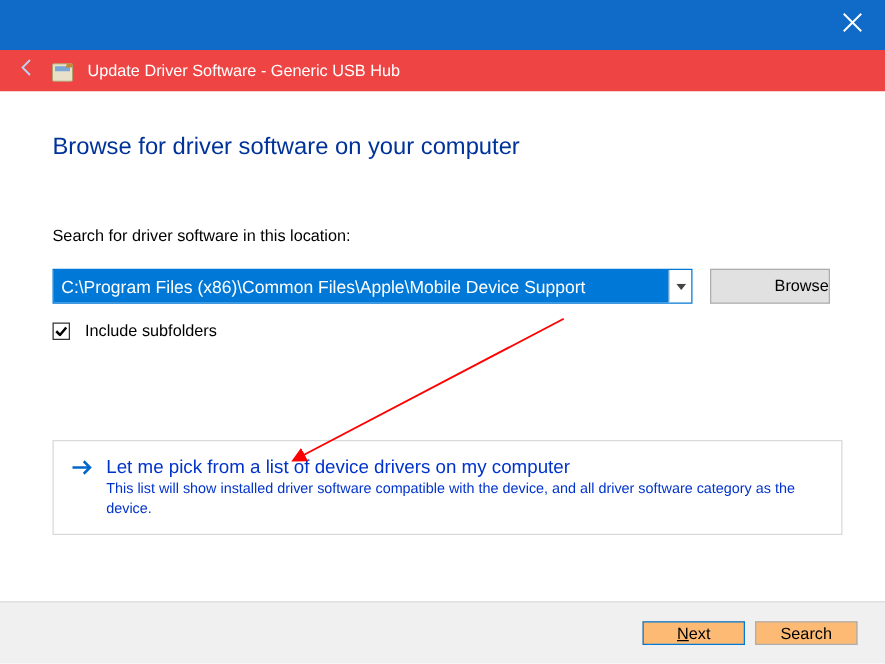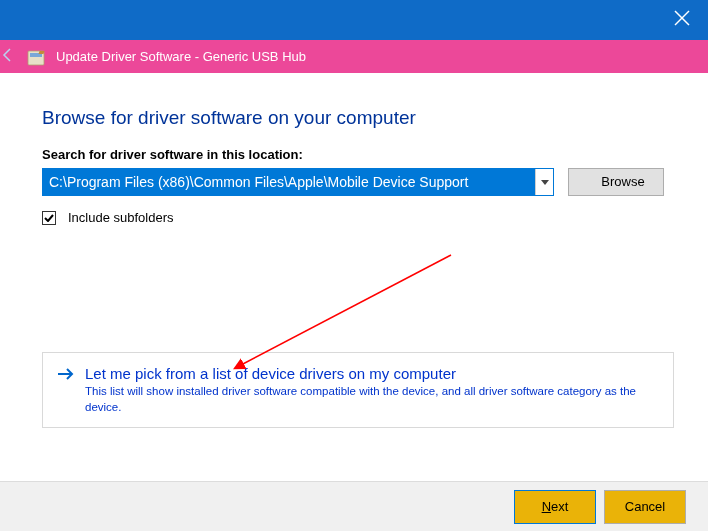--- a/index.html
+++ b/index.html
@@ -1,41 +1,41 @@
 <!DOCTYPE html>
 <html><head>
 <meta charset="utf-8">
 <style>
 * { box-sizing: border-box; margin: 0; padding: 0; font-family: "Segoe UI", Tahoma, sans-serif; }
 body { width: 708px; height: 531px; background: #fff; overflow: hidden; position: relative; }
 .titlebar { background: #0f6bc7; height: 40px; display: flex; justify-content: flex-end; align-items: center; padding-right: 18px; }
 .close-x { width: 16px; height: 16px; stroke: #fff; stroke-width: 1.5; }
-.header { background: #ec4899; height: 33px; display: flex; align-items: center; padding-left: 0; gap: 10px; }
+.header { background: #ef4444; height: 33px; display: flex; align-items: center; padding-left: 14px; gap: 10px; }
 .back-arrow svg { width: 16px; height: 16px; stroke: #b8d4ef; fill: none; stroke-width: 1.5; }
 .disk-icon { width: 20px; height: 20px; }
 .header-title { color: #fff; font-size: 13px; }
 .content { padding: 34px 42px 0 42px; position: relative; }
-.page-title { color: #003399; font-size: 19px; font-weight: 400; margin-bottom: 18px; }
-.field-label { font-size: 13px; color: #000; margin-bottom: 6px; font-weight: bold; }
+.page-title { color: #003399; font-size: 19px; font-weight: 400; margin-bottom: 52px; }
+.field-label { font-size: 13px; color: #000; margin-bottom: 19px; }
 .path-row { display: flex; gap: 14px; align-items: center; margin-bottom: 14px; }
 .combo { flex: 0 0 512px; border: 1px solid #0078d7; height: 28px; display: flex; align-items: stretch; background: #fff; }
 .combo-text { flex: 1; background: #0078d7; color: #fff; font-size: 14px; padding: 4px 6px; line-height: 18px; white-space: nowrap; overflow: hidden; }
 .combo-caret { width: 18px; display: flex; align-items: center; justify-content: center; border-left: 1px solid #cfcfcf; }
 .combo-caret svg { width: 8px; height: 5px; fill: #444; }
-.browse-btn { flex: 0 0 96px; height: 28px; background: #e1e1e1; border: 1px solid #adadad; font-size: 13px; text-align: center; line-height: 26px; overflow: hidden; padding-left: 14px; }
+.browse-btn { flex: 0 0 96px; height: 28px; background: #e1e1e1; border: 1px solid #adadad; font-size: 13px; text-align: right; line-height: 26px; overflow: hidden; padding-left: 14px; }
 .checkbox-row { display: flex; align-items: center; gap: 12px; font-size: 13px; }
 .chk { width: 14px; height: 14px; border: 1px solid #333; display: flex; align-items: center; justify-content: center; }
 .chk svg { width: 10px; height: 8px; stroke: #000; stroke-width: 2; fill: none; }
 .option-box { position: absolute; top: 352px; left: 42px; right: 34px; border: 1px solid #d9d9d9; padding: 12px 14px 12px 42px; }
 .opt-arrow { position: absolute; left: 14px; top: 14px; }
 .opt-arrow svg { width: 18px; height: 14px; stroke: #0066cc; stroke-width: 2; fill: none; }
 .option-title { color: #0033cc; font-size: 15px; margin-bottom: 2px; }
 .option-desc { color: #0033cc; font-size: 11.5px; line-height: 1.35; }
 .footer { position: absolute; bottom: 0; left: 0; right: 0; height: 50px; border-top: 1px solid #dcdcdc; background: #f0f0f0; display: flex; justify-content: flex-end; align-items: center; gap: 8px; padding-right: 22px; }
-.btn { width: 82px; height: 34px; font-size: 13px; background: #eab308; border: 1px solid #adadad; display: flex; align-items: center; justify-content: center; }
+.btn { width: 82px; height: 19px; font-size: 13px; background: #fdba74; border: 1px solid #adadad; display: flex; align-items: center; justify-content: center; }
 .btn.default { border: 1.5px solid #0078d7; }
 .btn .ul { text-decoration: underline; }
 .red-arrow { position: absolute; top: 250px; left: 226px; pointer-events: none; }
 </style>
 </head>
 <body>
 
 <div class="titlebar">
   <div>
     <svg class="close-x" viewBox="0 0 16 16">
@@ -100,14 +100,14 @@
         <polygon points="0,0 8,4 0,8" fill="#ff0000"></polygon>
       </marker>
     </defs>
   <line x1="225" y1="5" x2="15" y2="115" stroke="#ff0000" stroke-width="1.5" marker-end="url(#ah)"></line>
 </svg>
 
 <div class="footer">
   <div class="btn default">
     <span><span class="ul">N</span><span>ext</span></span>
   </div>
-  <div class="btn">Cancel</div>
+  <div class="btn">Search</div>
 </div>
 
 </body></html>

